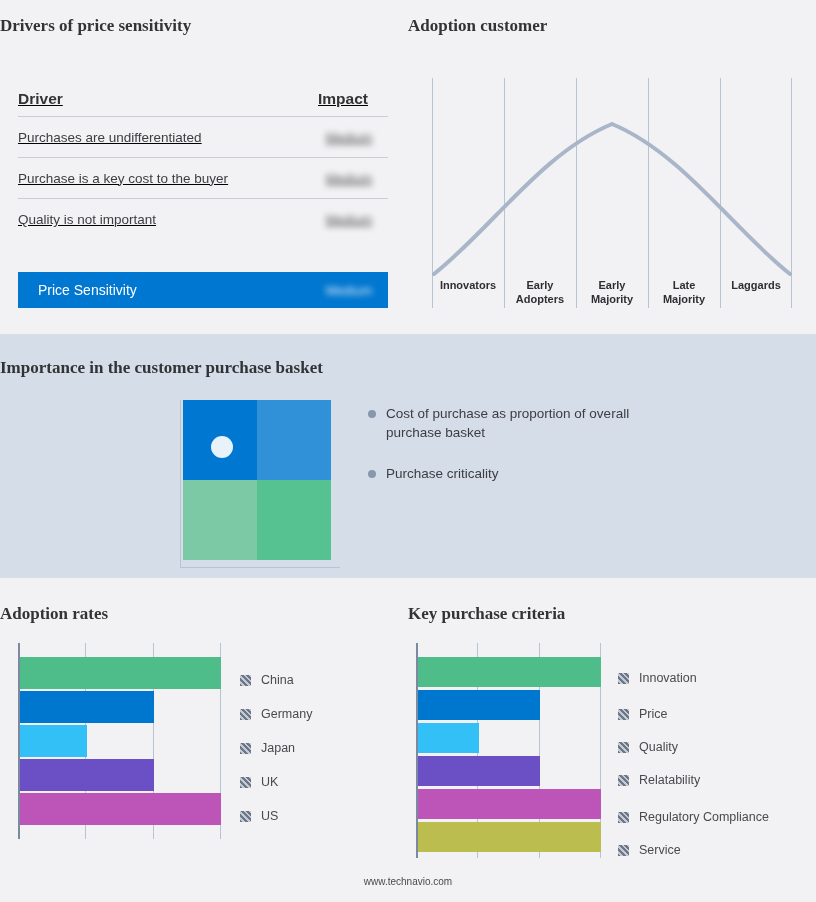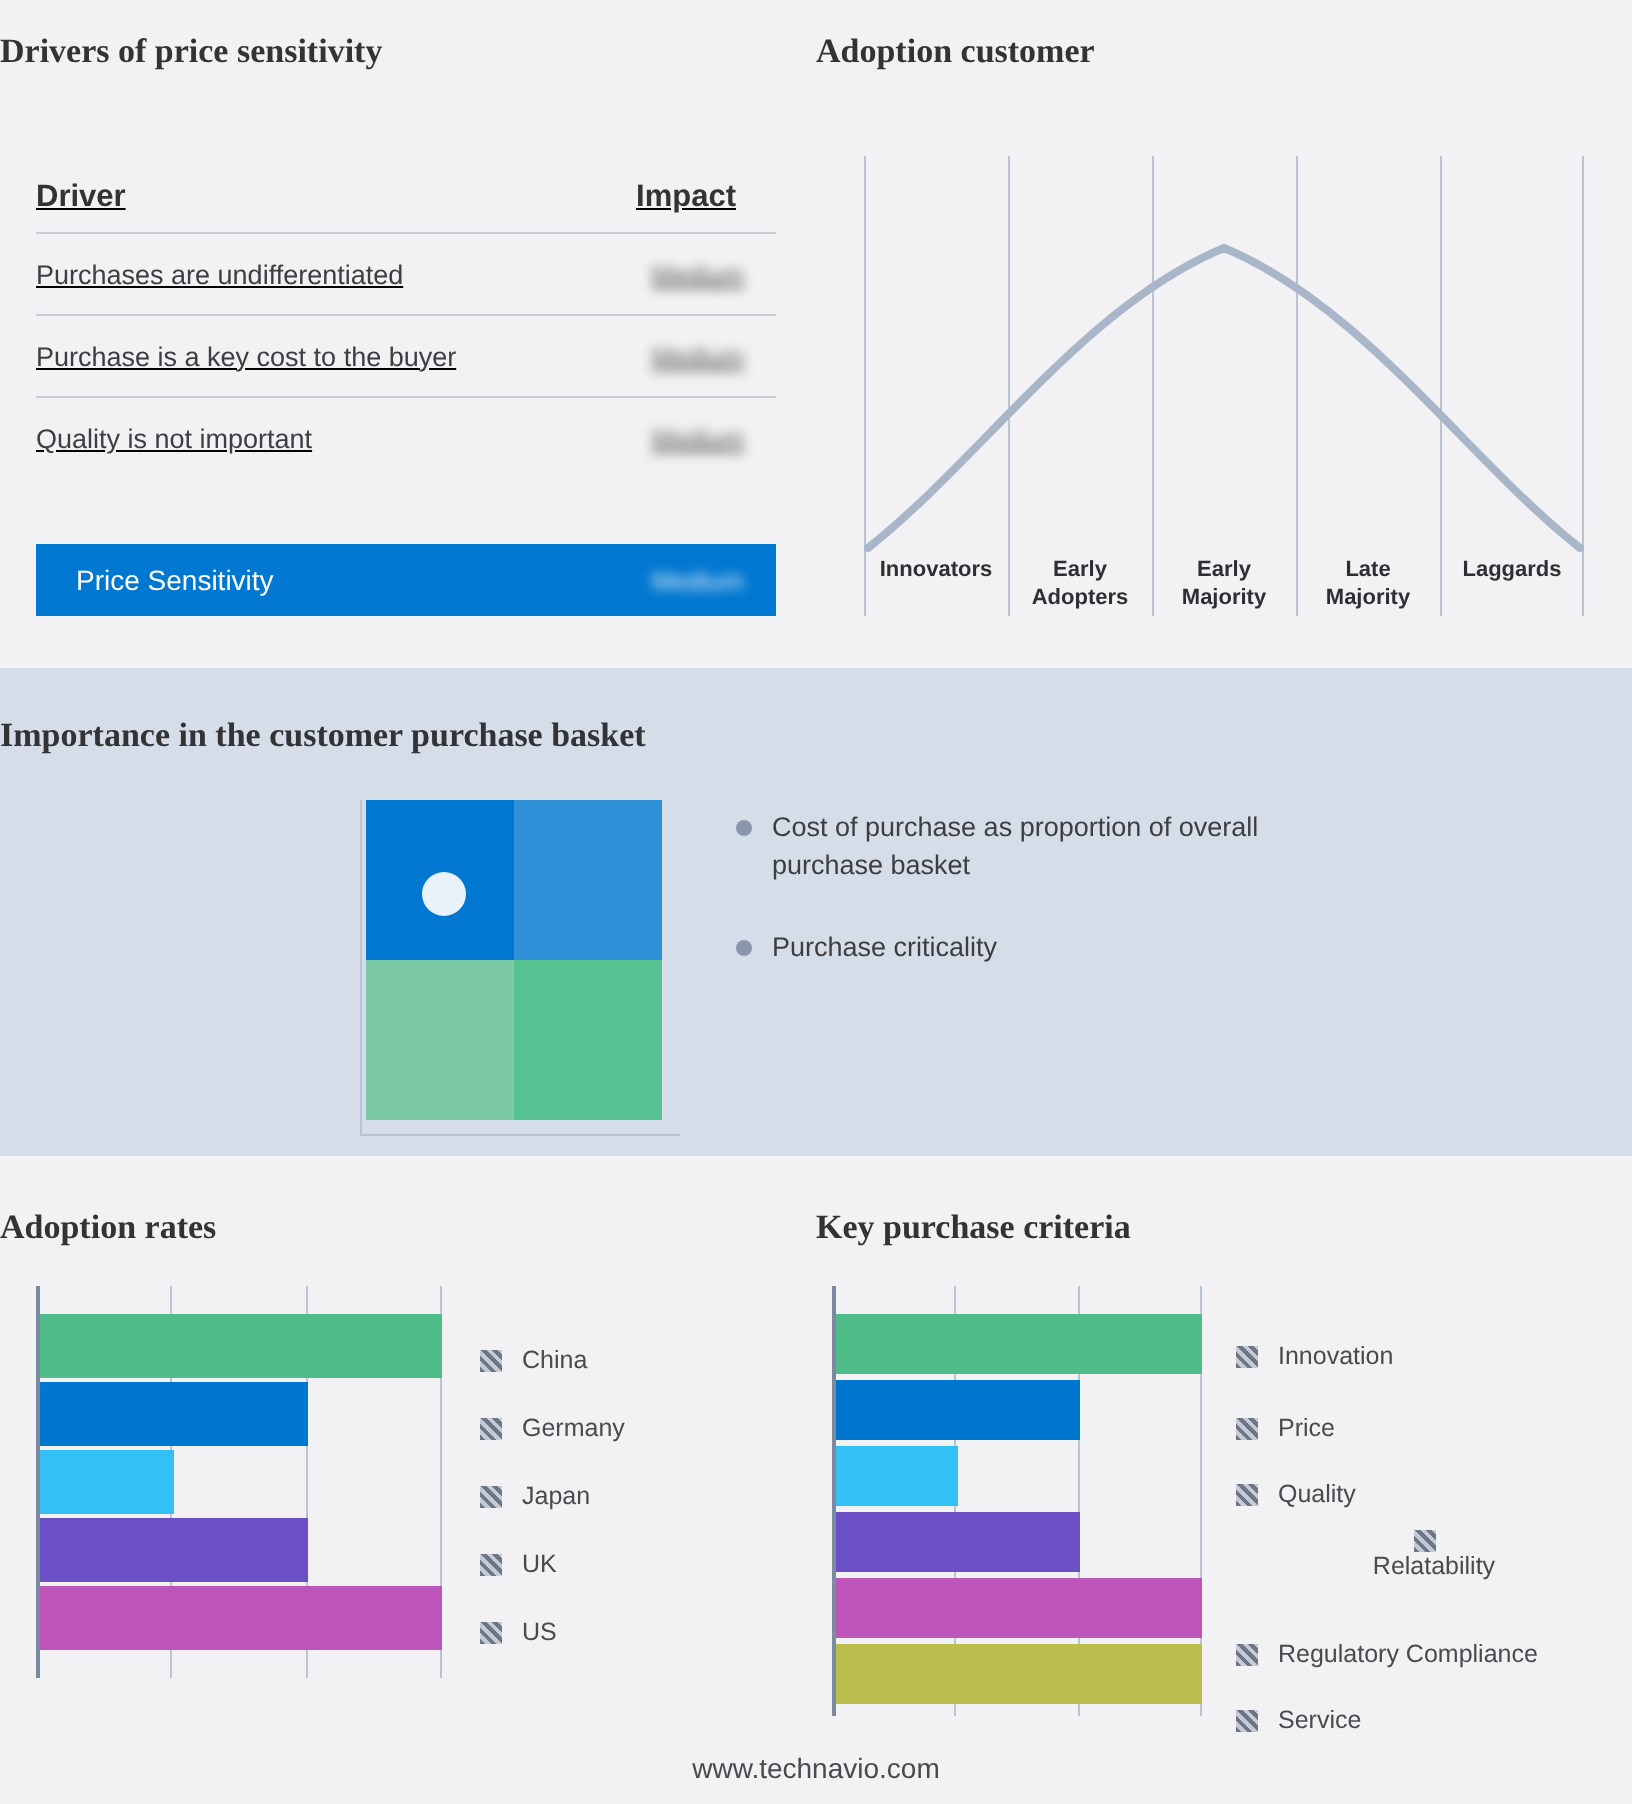--- a/index.html
+++ b/index.html
@@ -116,21 +116,21 @@
   .bl-swatch {
     width:11px; height:11px; margin-right:10px; flex:0 0 auto;
     background-color:#cfd4dc;
     background-image: repeating-linear-gradient(
       45deg, #6c7686 0px, #6c7686 2px, #c3cad4 2px, #c3cad4 4px);
   }
   .bl-label { font-size:12.5px; color:#4a4a4e; white-space:nowrap; }
 
   .footer {
     position:absolute; left:0; top:876px; width:816px;
-    text-align:center; font-size:14px; color:#4a4a4e;
+    text-align:center; font-size:10px; color:#4a4a4e;
   }
 </style>
 </head>
 <body>
 
 <div class="page">
 
   <div class="band-top"></div>
   <div class="band-middle"></div>
   <div class="band-bottom"></div>
@@ -325,21 +325,21 @@
           <span class="bl-label">Innovation</span>
         </div>
         <div class="bl-item" style="height:30px; margin-bottom:3px;">
           <span class="bl-swatch"></span>
           <span class="bl-label">Price</span>
         </div>
         <div class="bl-item" style="height:30px; margin-bottom:3px;">
           <span class="bl-swatch"></span>
           <span class="bl-label">Quality</span>
         </div>
-        <div class="bl-item" style="height:30px; margin-bottom:17px;flex-direction:column;">
+        <div class="bl-item" style="height:30px; margin-bottom:7px;">
           <span class="bl-swatch"></span>
           <span class="bl-label">Relatability</span>
         </div>
         <div class="bl-item" style="height:30px; margin-bottom:3px;">
           <span class="bl-swatch"></span>
           <span class="bl-label">Regulatory Compliance</span>
         </div>
         <div class="bl-item" style="height:30px;">
           <span class="bl-swatch"></span>
           <span class="bl-label">Service</span>

